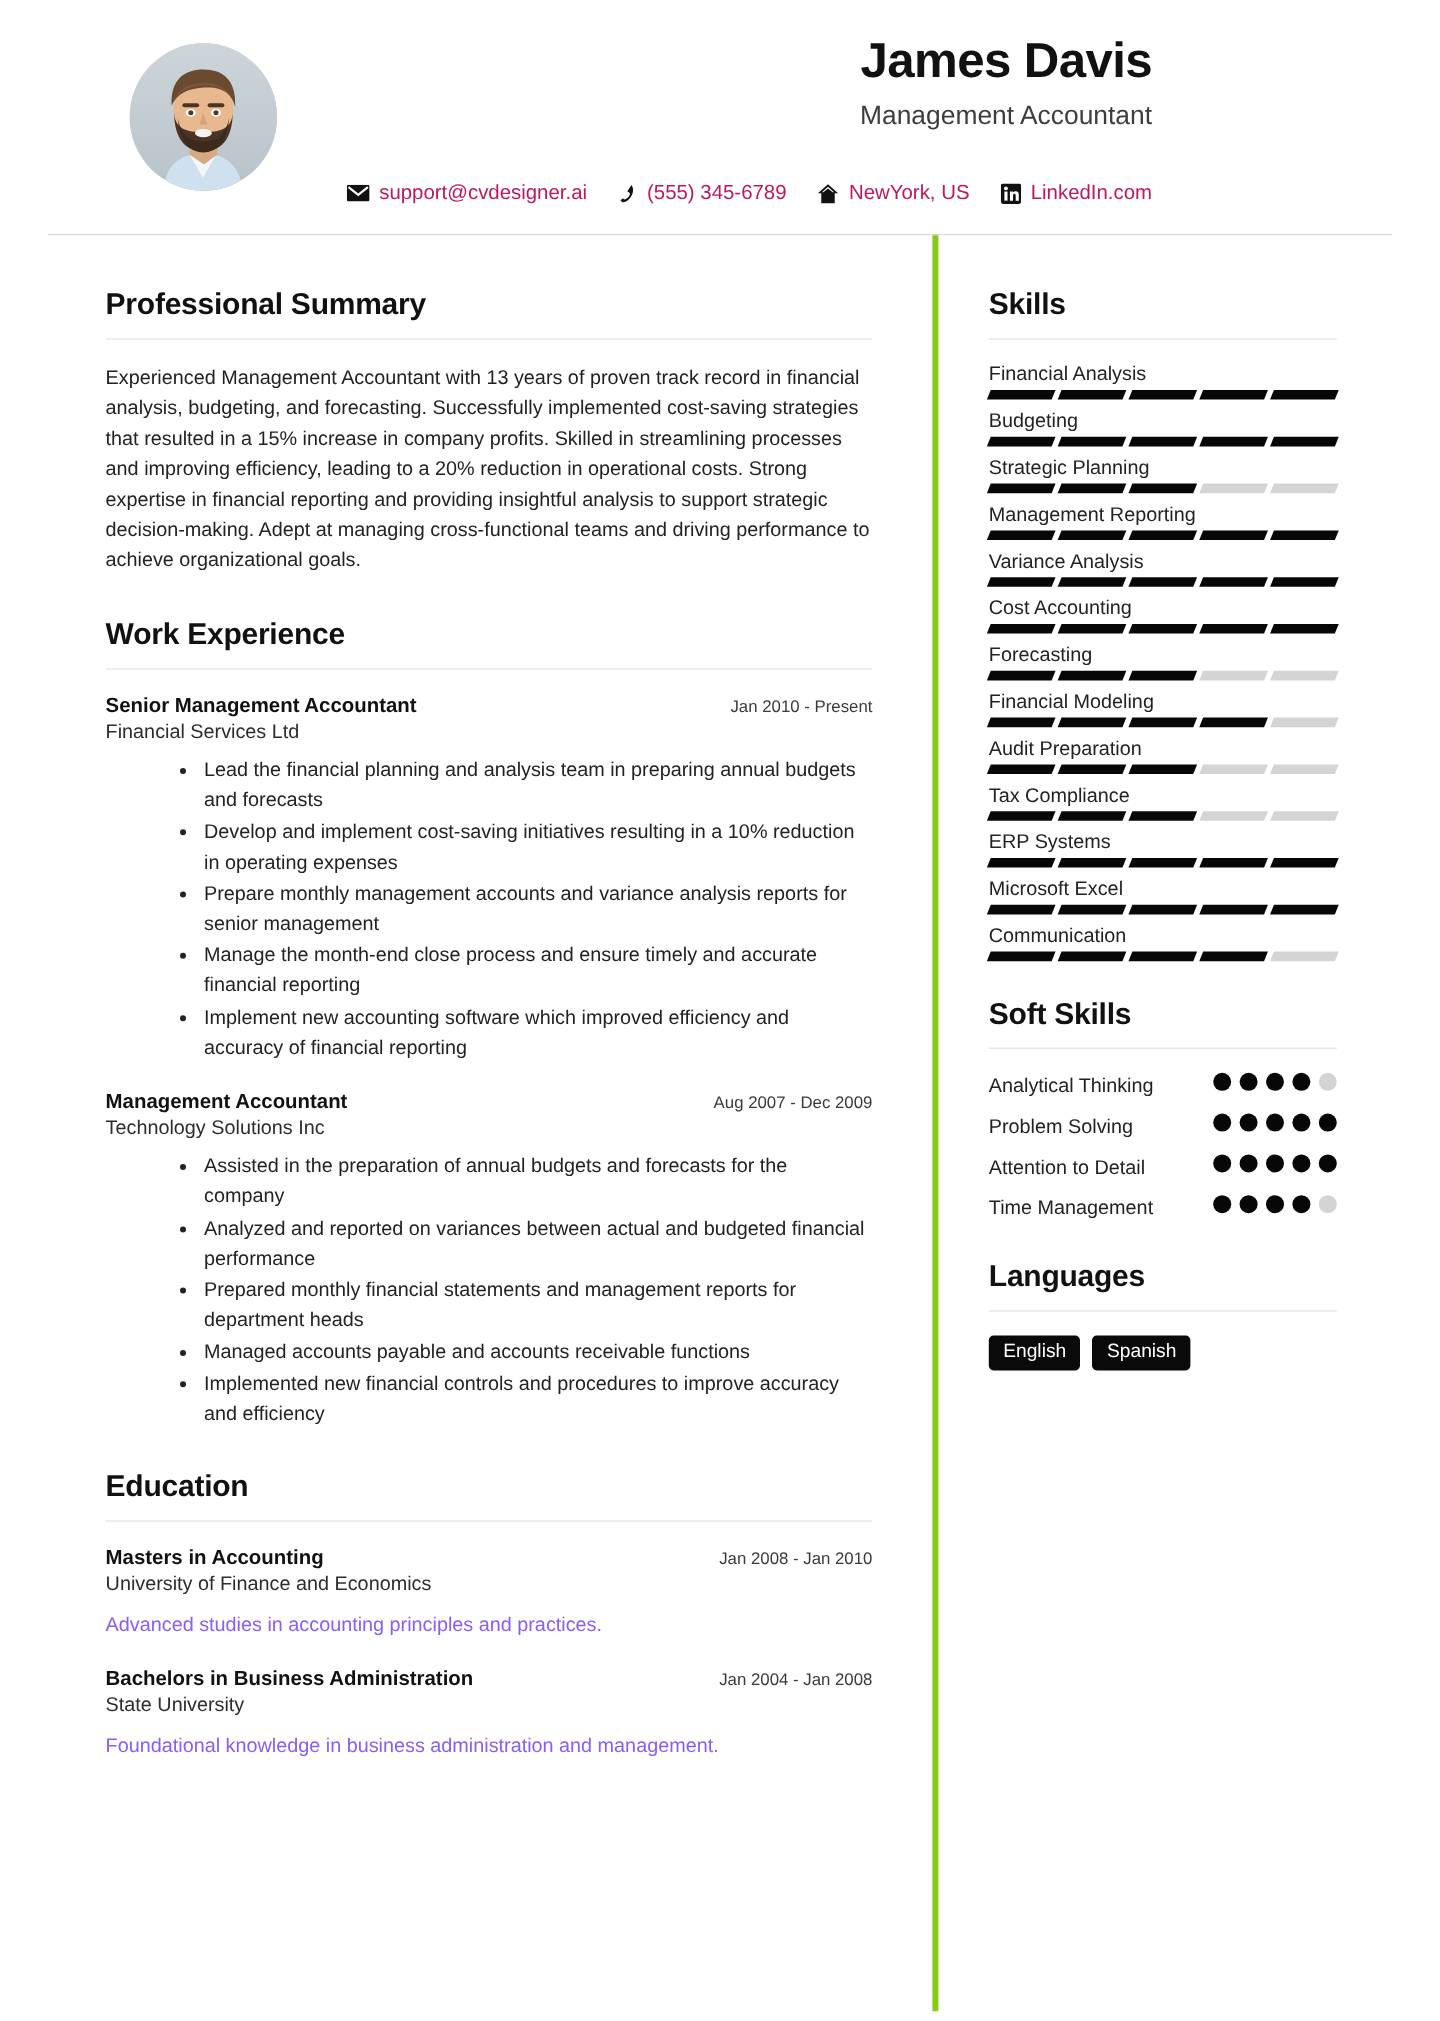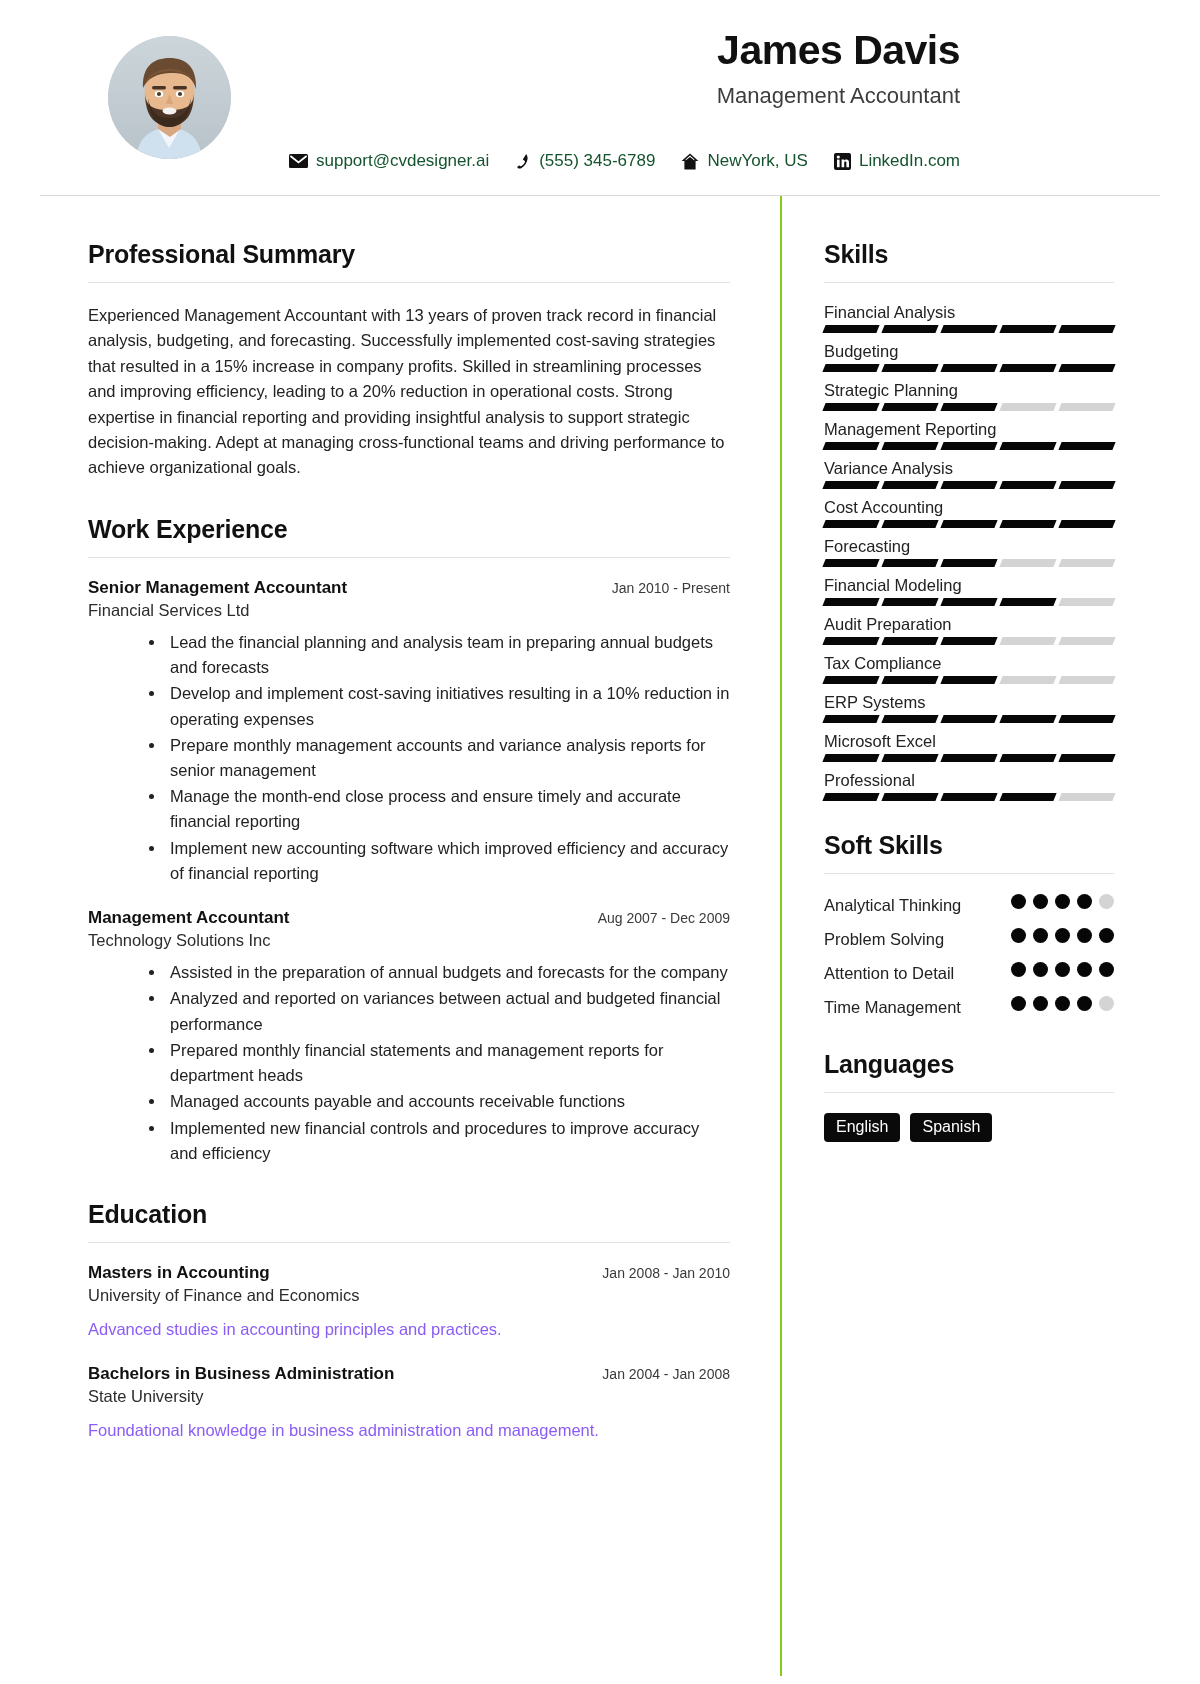--- a/index.html
+++ b/index.html
@@ -53,41 +53,41 @@
     color: #3d3d3d;
     margin-top: 10px;
     font-weight: 400;
   }
   .contact-row {
     display: flex;
     align-items: center;
     gap: 26px;
     margin-top: 42px;
     font-size: 17px;
-    color: #14532d;
+    color: #be185d;
     flex-wrap: wrap;
   }
   .contact-item {
     display: flex;
     align-items: center;
     gap: 8px;
     white-space: nowrap;
   }
   .contact-item svg { flex: 0 0 auto; display: block; }
 
   
   .body {
     display: flex;
     align-items: stretch;
   }
   .main-col {
     width: 742px;
     flex: 0 0 742px;
     padding: 44px 50px 40px 48px;
-    border-right: 2px solid #84cc16;
+    border-right: 5px solid #84cc16;
     min-height: 1480px;
   }
   .side-col {
     flex: 1 1 auto;
     padding: 44px 46px 40px 42px;
   }
 
   
   .sec-title {
     font-size: 25px;
@@ -497,21 +497,21 @@
               <div class="skill-name">Microsoft Excel</div>
               <div class="skill-bar">
                 <div class="seg on"></div>
                 <div class="seg on"></div>
                 <div class="seg on"></div>
                 <div class="seg on"></div>
                 <div class="seg on"></div>
               </div>
             </div>
             <div class="skill-row">
-              <div class="skill-name">Professional</div>
+              <div class="skill-name">Communication</div>
               <div class="skill-bar">
                 <div class="seg on"></div>
                 <div class="seg on"></div>
                 <div class="seg on"></div>
                 <div class="seg on"></div>
                 <div class="seg"></div>
               </div>
             </div>
           </div>
       </div>

